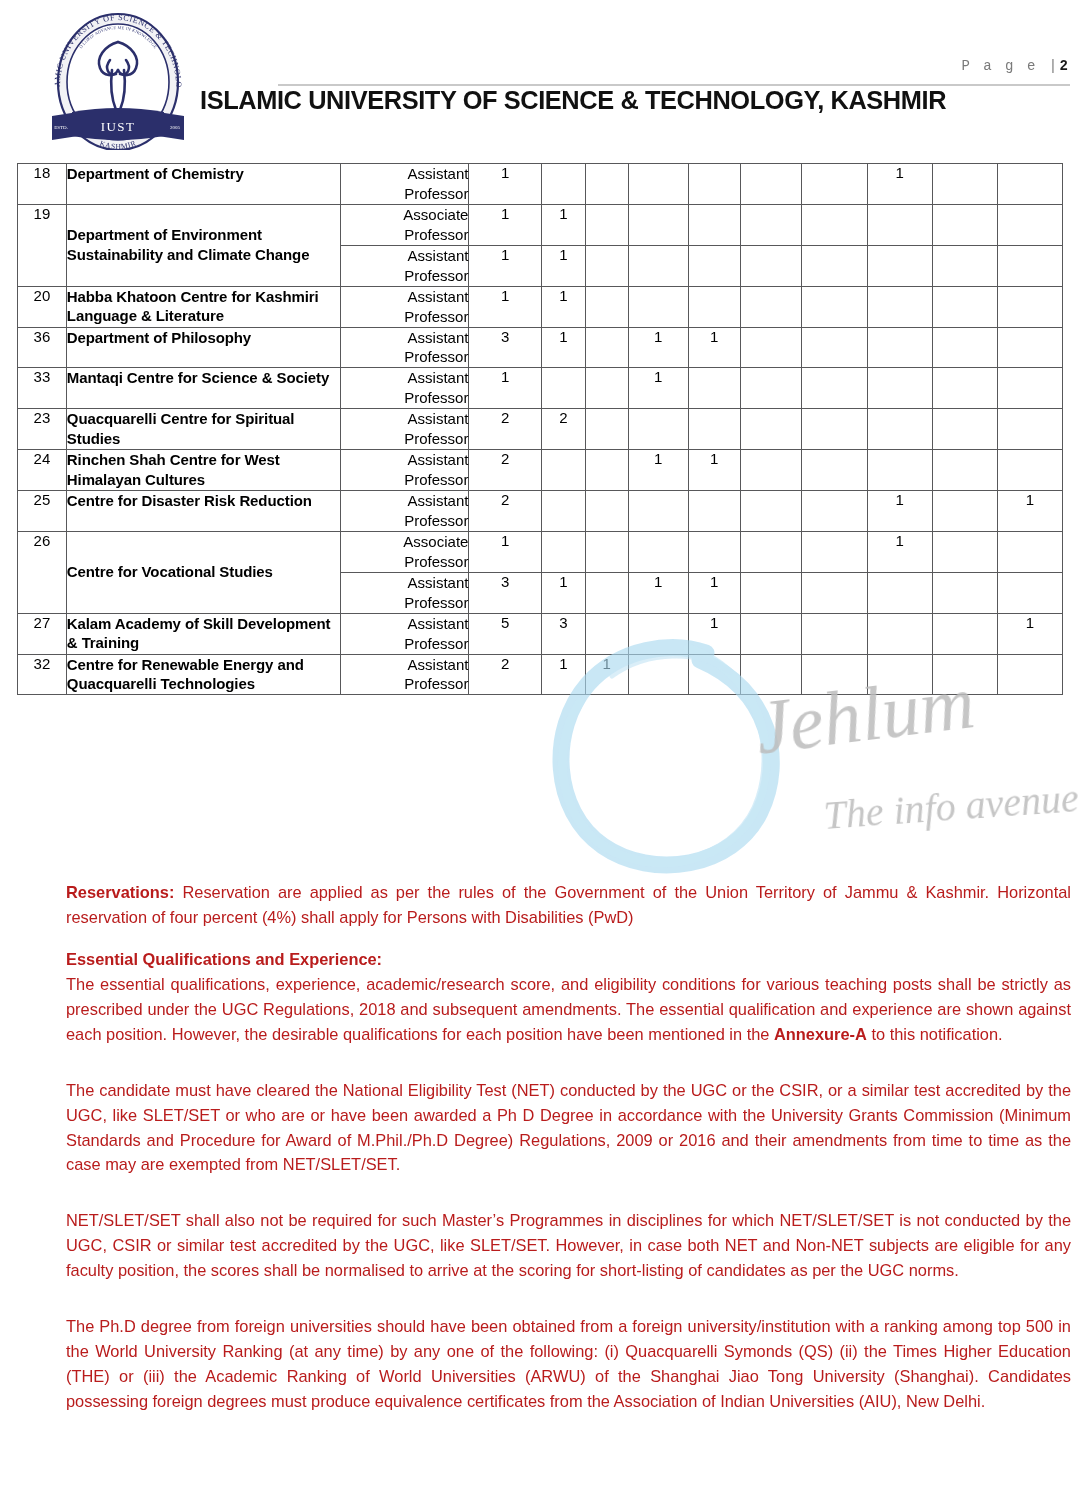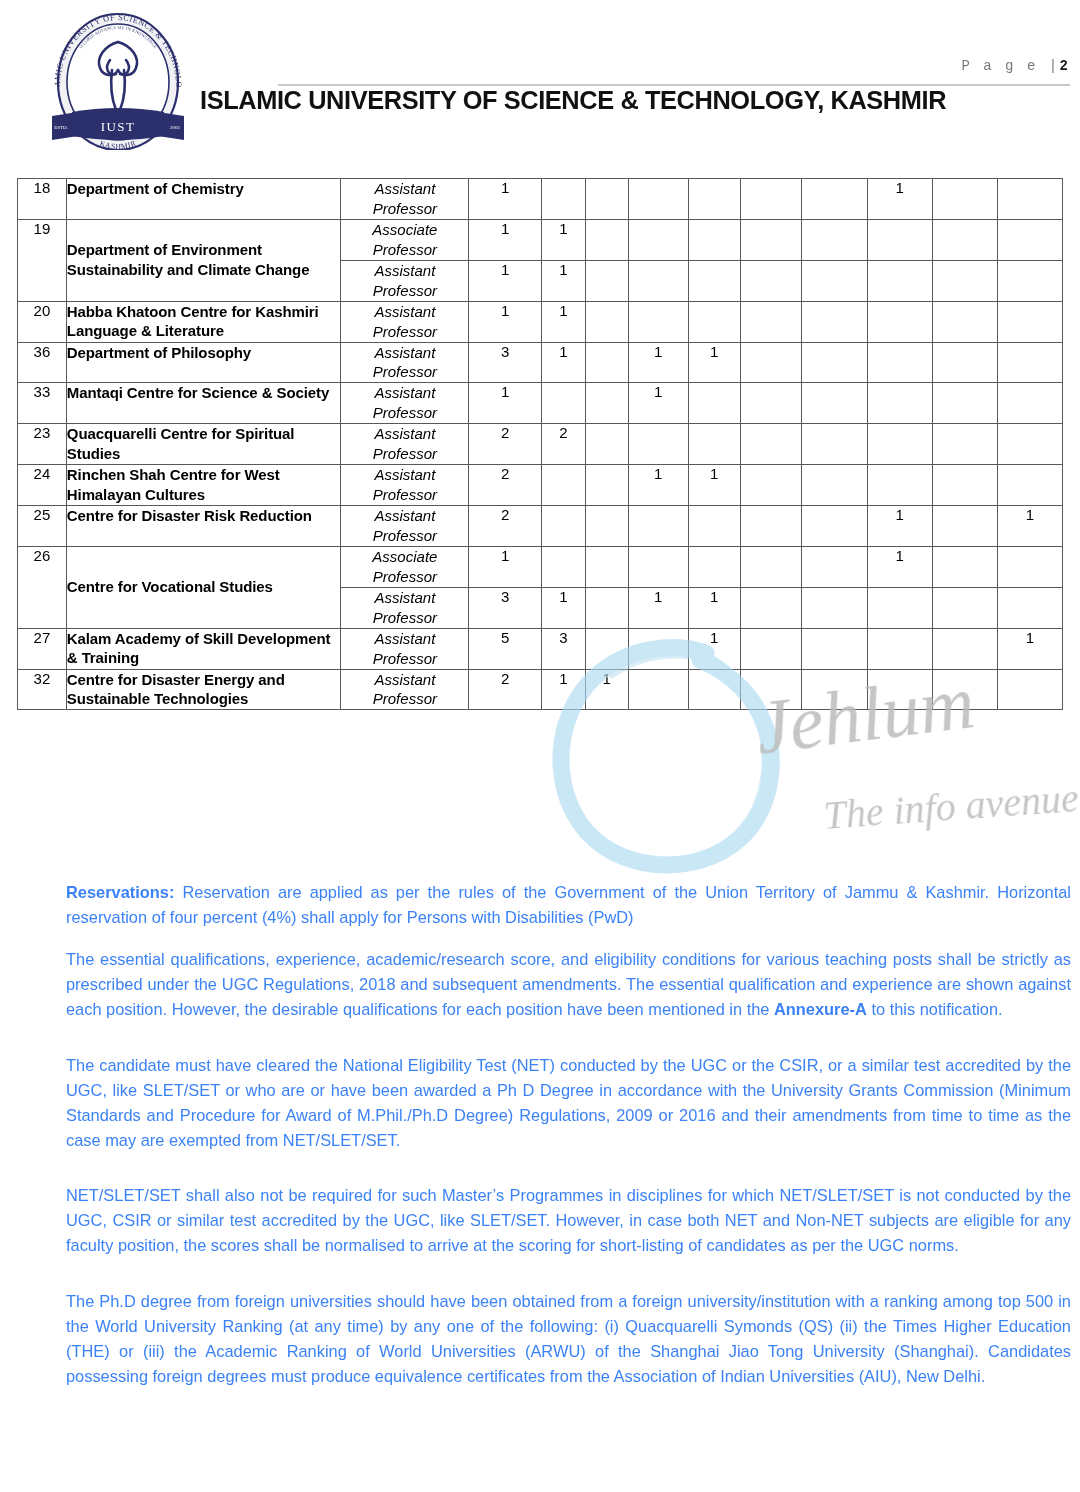--- a/index.html
+++ b/index.html
@@ -70,21 +70,21 @@
     left: 0; top: 0;
     width: 1080px; height: 1492px;
     pointer-events: none;
     z-index: 5;
   }
 
   
   .table-zone {
     position: absolute;
     left: 17px;
-    top: 178px;
+    top: 163px;
     width: 976px;
   }
   table.posts {
     border-collapse: collapse;
     width: 1046px;
     table-layout: fixed;
     position: relative;
     z-index: 2;
   }
   table.posts td {
@@ -104,46 +104,45 @@
   td.c-dept {
     width: 253px;
     font-weight: bold;
     font-size: 15.5px;
     line-height: 1.32;
     padding: 4px 3px 4px 6px;
     letter-spacing: -0.1px;
   }
   td.c-desig {
     width: 118px;
-    text-align: center;
+    text-align: right;
     font-size: 15.5px;
     line-height: 1.33;
     padding: 5px 2px 4px 2px;
-    font-style: italic;
   }
   td.c-num {
     text-align: center;
     font-size: 15px;
     padding-top: 6px;
     font-family: "Liberation Sans", sans-serif;
   }
   td.c-dept.mid { vertical-align: middle; }
   td.c-sno.topnum { vertical-align: top; }
 
   
   .doc-body {
     position: absolute;
     left: 66px;
     top: 880px;
     width: 1005px;
     font-family: "Liberation Sans", sans-serif;
     font-size: 16.4px;
     line-height: 1.52;
     text-align: justify;
-    color: #3b82f6;
+    color: #b91c1c;
     z-index: 2;
   }
   .doc-body p {
     margin: 0 0 17px 0;
   }
   .doc-body p.tight { margin-bottom: 0; }
   .doc-body b { font-weight: bold; }
   .lead-head {
     font-weight: bold;
   }
@@ -411,21 +410,21 @@
         <td class="c-num">1</td>
         <td class="c-num"></td>
         <td class="c-num"></td>
         <td class="c-num"></td>
         <td class="c-num"></td>
         <td class="c-num">1</td>
       </tr>
 
       <tr>
         <td class="c-sno">32</td>
-        <td class="c-dept">Centre for Disaster Energy and Sustainable Technologies</td>
+        <td class="c-dept">Centre for Renewable Energy and Quacquarelli Technologies</td>
         <td class="c-desig">Assistant<br>Professor</td>
         <td class="c-num">2</td>
         <td class="c-num">1</td>
         <td class="c-num">1</td>
         <td class="c-num"></td>
         <td class="c-num"></td>
         <td class="c-num"></td>
         <td class="c-num"></td>
         <td class="c-num"></td>
         <td class="c-num"></td>
@@ -433,20 +432,21 @@
       </tr>
 
     </tbody>
   </table>
 </div>
 
 <div class="doc-body">
 
   <p><b class="lead-head">Reservations:</b><span> Reservation are applied as per the rules of the Government of the Union Territory of Jammu &amp; Kashmir. Horizontal reservation of four percent (4%) shall apply for Persons with Disabilities (PwD)</span></p>
 
+  <p class="tight"><b>Essential Qualifications and Experience:</b></p>
 
   <p><span>The essential qualifications, experience, academic/research score, and eligibility conditions for various teaching posts shall be strictly as prescribed under the UGC Regulations, 2018 and subsequent amendments. The essential qualification and experience are shown against each position. However, the desirable qualifications for each position have been mentioned in the </span><b>Annexure-A</b><span> to this notification.</span></p>
 
   <div class="gap"></div>
 
   <p>The candidate must have cleared the National Eligibility Test (NET) conducted by the UGC or the CSIR, or a similar test accredited by the UGC, like SLET/SET or who are or have been awarded a Ph D Degree in accordance with the University Grants Commission (Minimum Standards and Procedure for Award of M.Phil./Ph.D Degree) Regulations, 2009 or 2016 and their amendments from time to time as the case may are exempted from NET/SLET/SET.</p>
 
   <div class="gap"></div>
 
   <p>NET/SLET/SET shall also not be required for such Master’s Programmes in disciplines for which NET/SLET/SET is not conducted by the UGC, CSIR or similar test accredited by the UGC, like SLET/SET. However, in case both NET and Non-NET subjects are eligible for any faculty position, the scores shall be normalised to arrive at the scoring for short-listing of candidates as per the UGC norms.</p>

